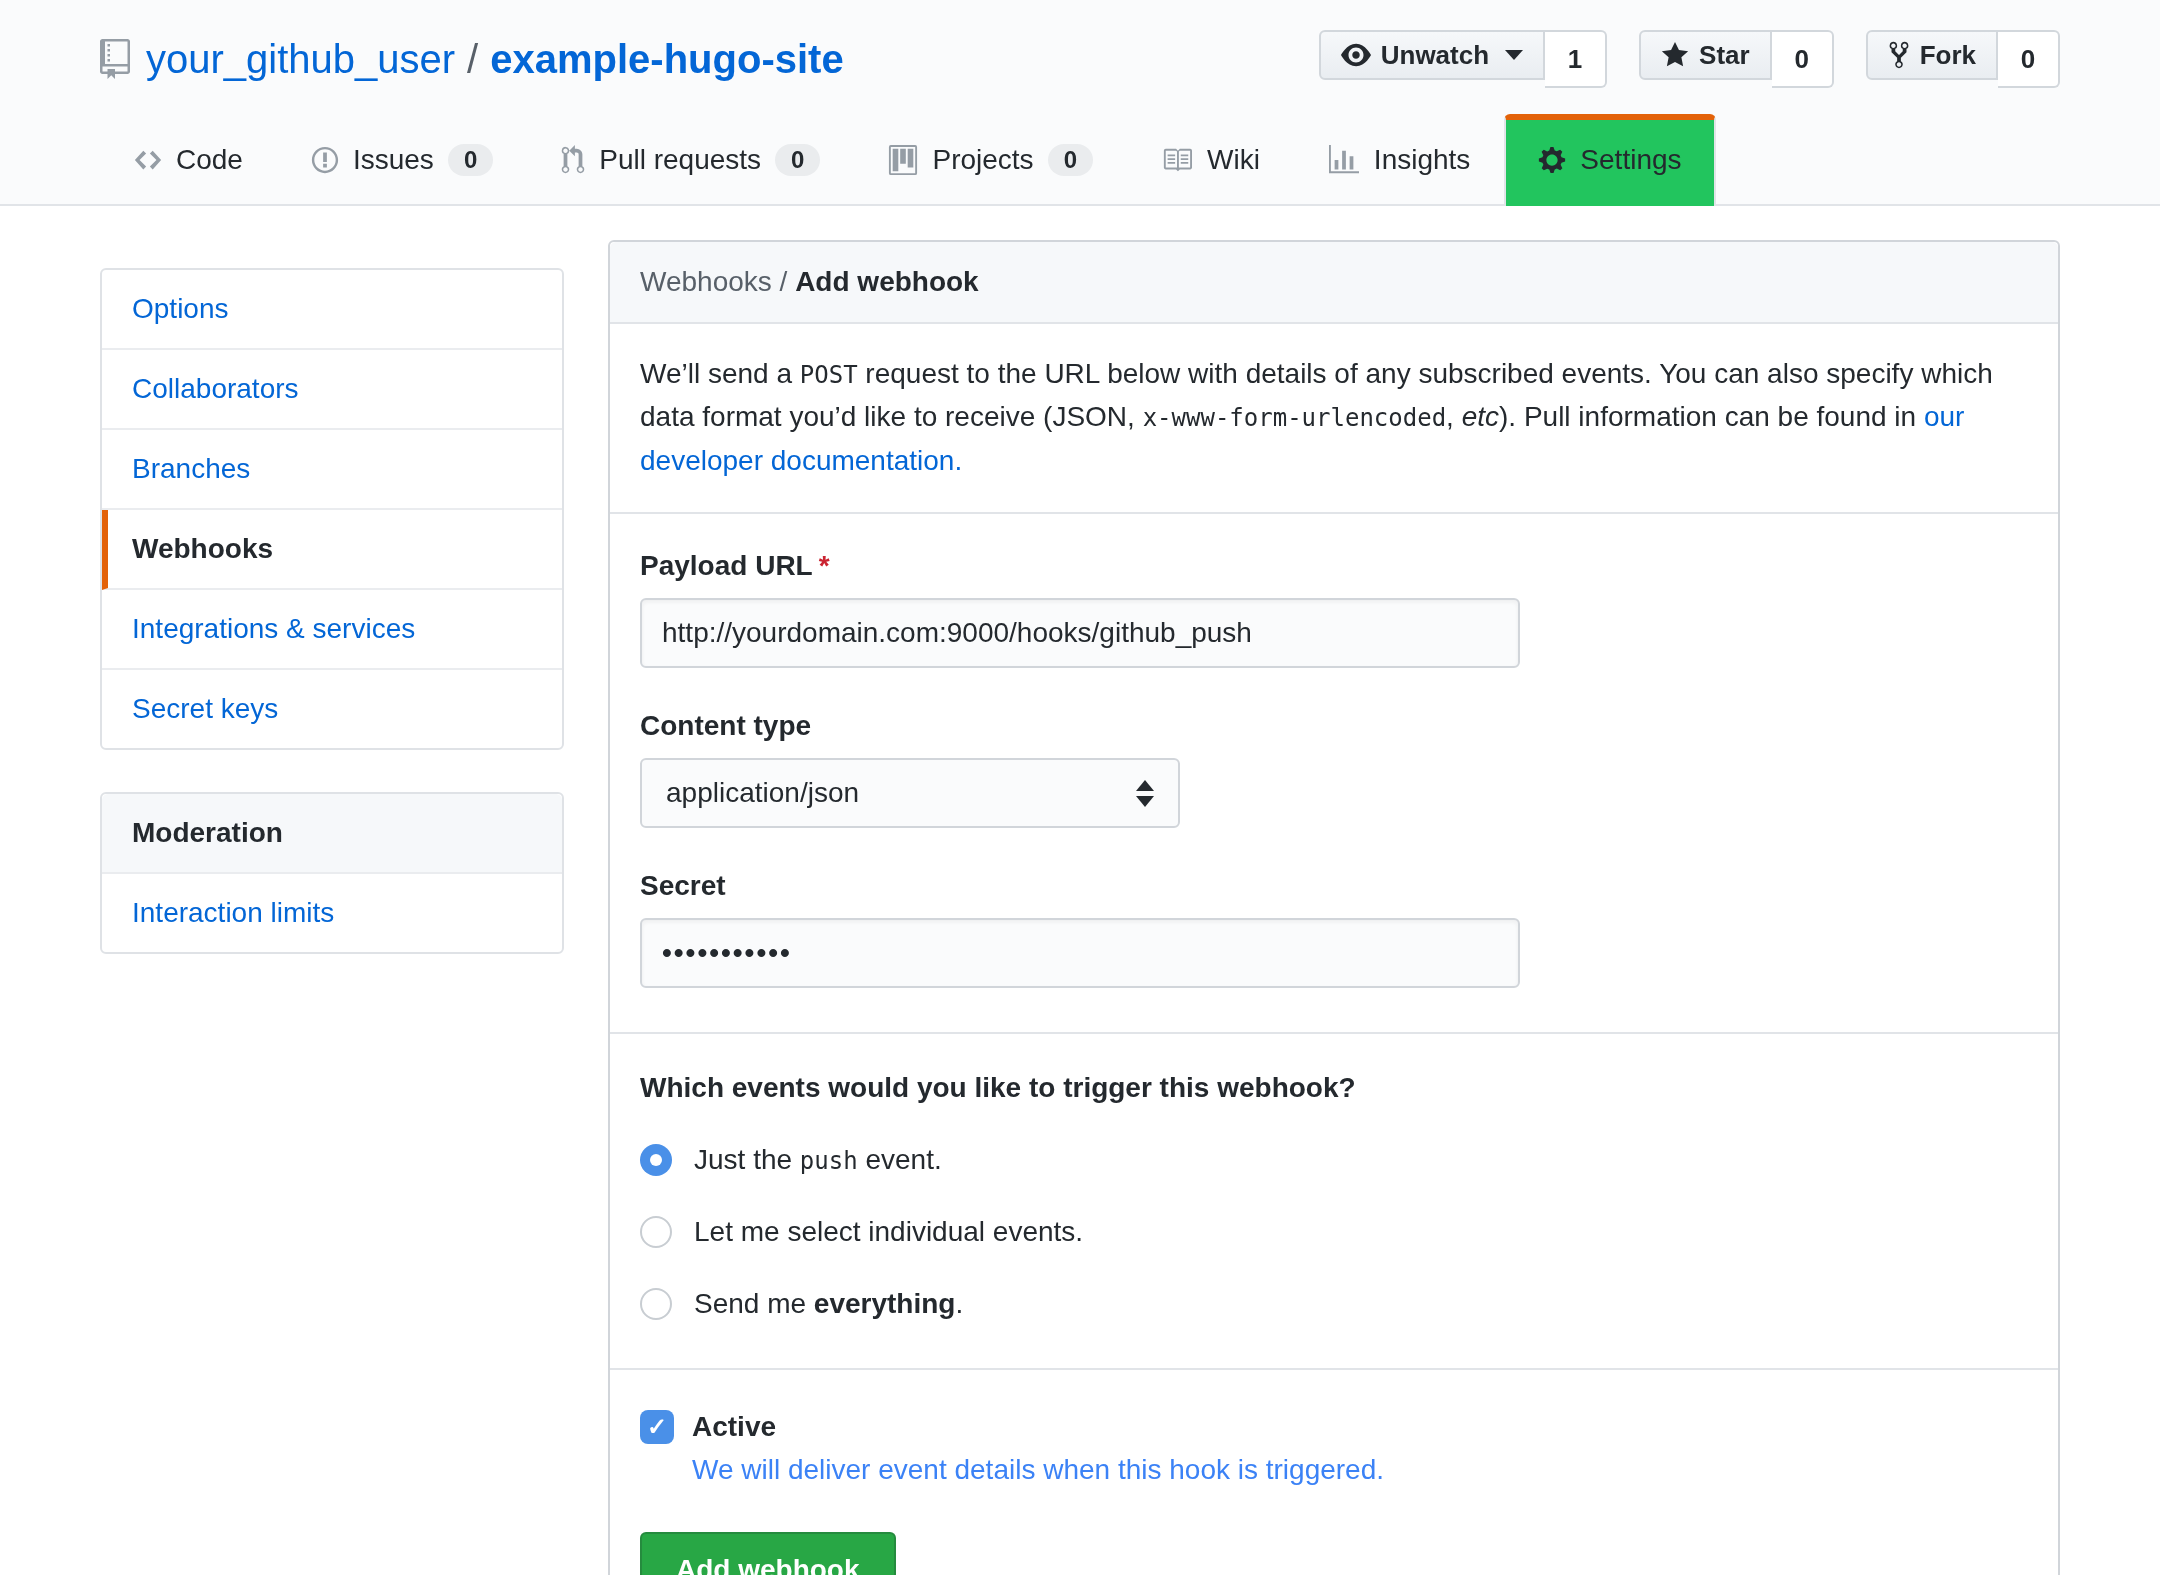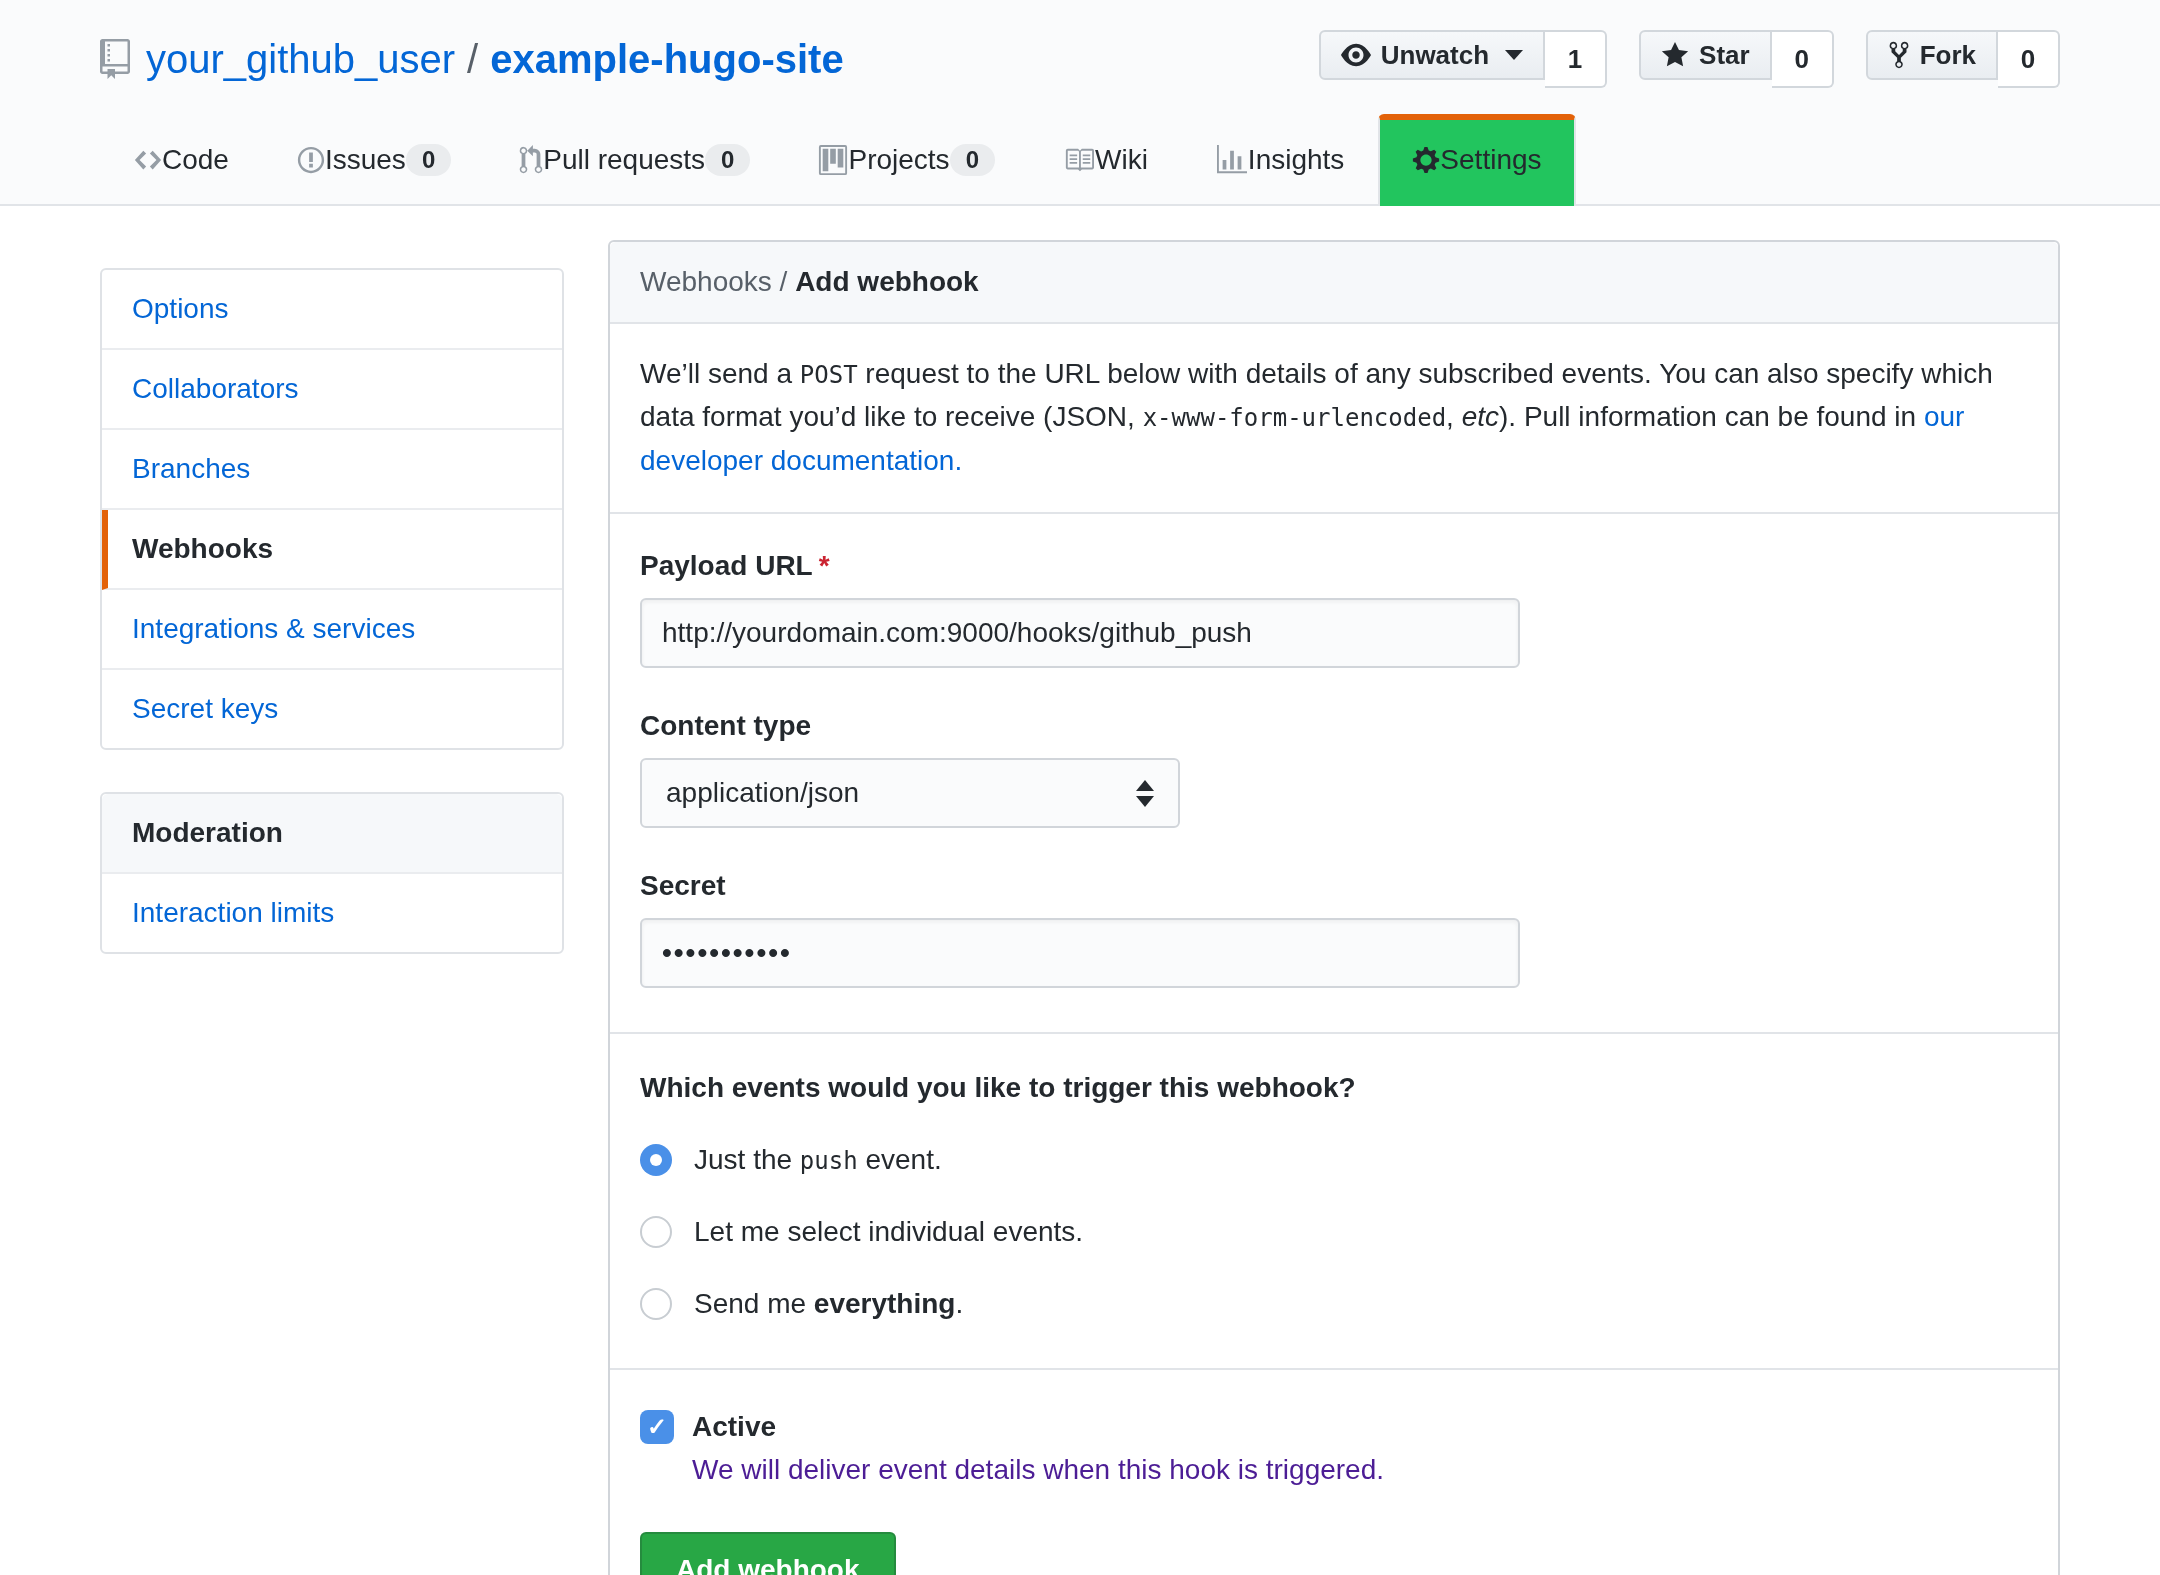--- a/index.html
+++ b/index.html
@@ -41,21 +41,21 @@
   .caret-down {
     width:0; height:0; margin-left:6px;
     border-left:9px solid transparent; border-right:9px solid transparent;
     border-top:10px solid #24292e;
   }
   .btn-ico { display:flex; color:#24292e; }
 
   
   .reponav { display:flex; margin-top:22px; align-items:flex-end; }
   .reponav-item {
-    display:flex; align-items:center; 
+    display:flex; align-items:center; gap:14px;
     padding:28px 32px 30px; font-size:28px; color:#24292e;
     border:2px solid transparent; border-bottom:none;
     margin-bottom:-2px; cursor:pointer; white-space:nowrap;
   }
   .reponav-item .tab-ico { color:#959da5; display:flex; }
   .reponav-item.selected {
     background:#22c55e; font-weight:400;
     border-color:#e1e4e8; border-top:6px solid #e36209;
     border-radius:6px 6px 0 0; padding-top:24px;
   }
@@ -150,21 +150,21 @@
   .radio-label .bold { font-weight:700; }
 
   .active-section { padding:40px 30px 58px; }
   .checkbox-row { display:flex; align-items:center; gap:18px; cursor:pointer; }
   .checkbox {
     width:34px; height:34px; border-radius:8px; background:#4a90e8;
     color:#fff; font-size:24px; font-weight:700;
     display:flex; align-items:center; justify-content:center; flex:none;
   }
   .active-label { font-weight:700; font-size:28px; }
-  .active-desc { margin:10px 0 0 52px; font-size:28px; color:#4c1d95; }
+  .active-desc { margin:10px 0 0 52px; font-size:28px; color:#3b82f6; }
   .btn-primary {
     margin-top:46px; display:inline-block;
     background:#28a745; color:#ffffff; font-weight:700; font-size:28px;
     font-family:"Liberation Sans", sans-serif;
     padding:20px 34px; border:2px solid rgba(27,31,35,0.2); border-radius:6px;
     cursor:pointer;
   }
 </style>
 </head>
 <body>

